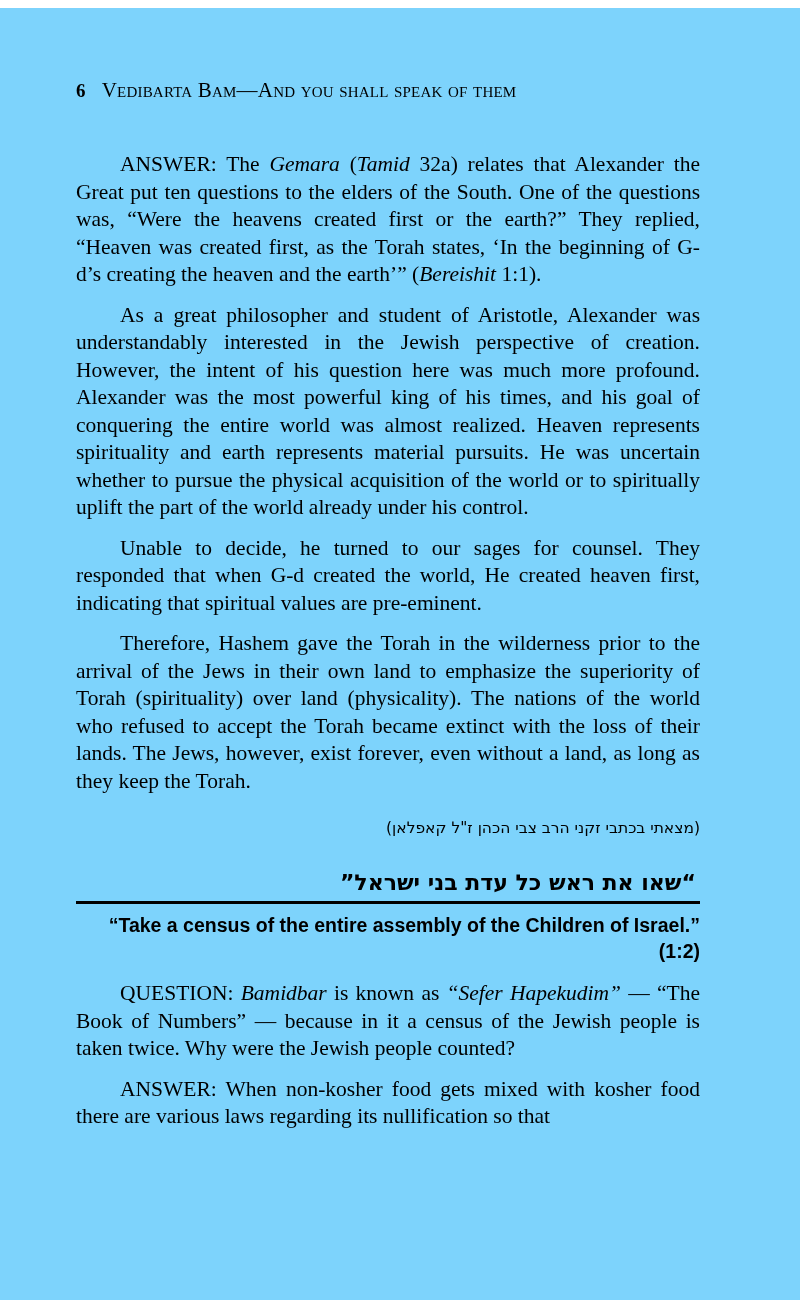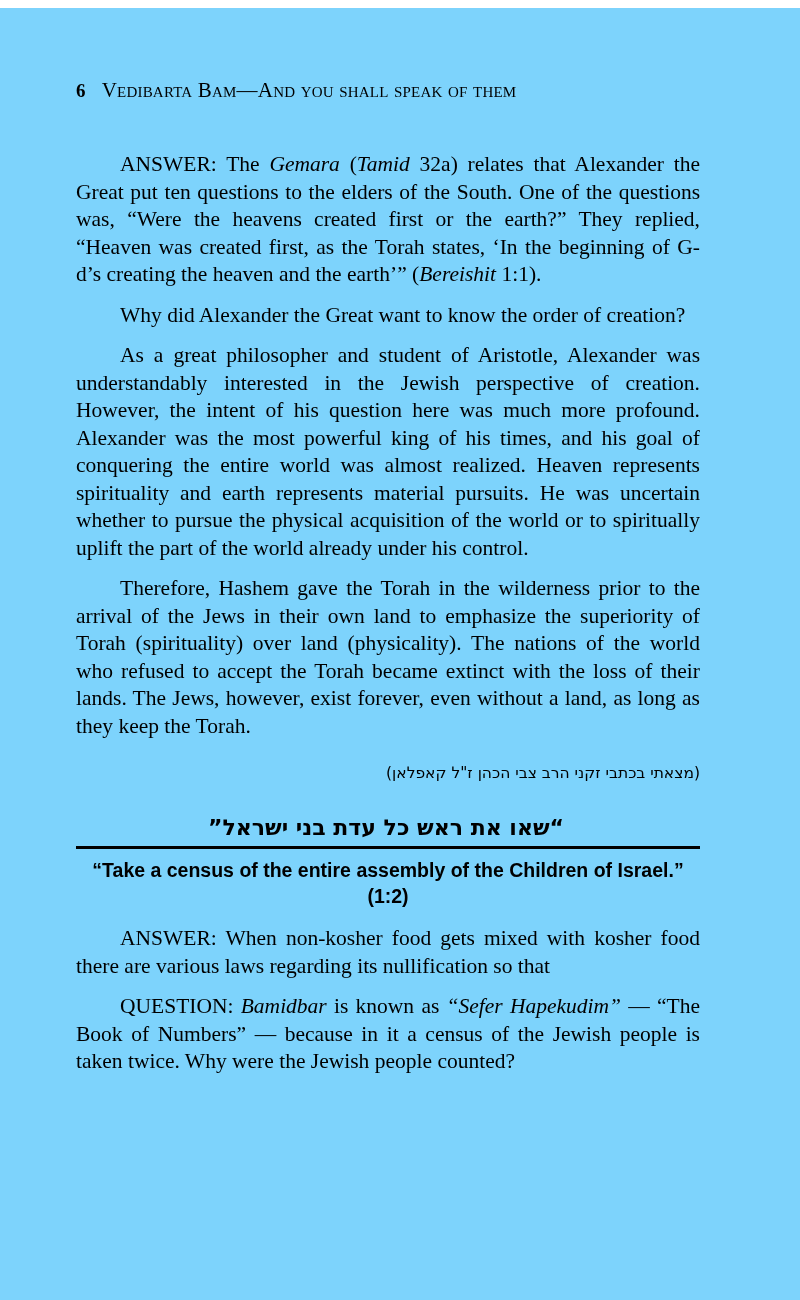--- a/index.html
+++ b/index.html
@@ -64,68 +64,67 @@
   .attrib {
     direction: rtl;
     text-align: right;
     font-size: 15.5px;
     line-height: 20px;
     margin: 23px 0 0 0;
     font-family: "DejaVu Sans", sans-serif;
   }
   .heb-heading {
     direction: rtl;
-    text-align: center;
     font-size: 22px;
     font-weight: bold;
     font-family: "DejaVu Sans", sans-serif;
     margin: 32px 0 6px 0;
     padding-right: 4px;
   }
   .rule {
     border-top: 3px solid #000000;
     width: 100%;
     margin: 4px 0 8px 0;
     height: 0;
   }
   .eng-heading {
     font-family: "Liberation Sans", sans-serif;
     font-weight: bold;
     font-size: 19.5px;
     line-height: 26px;
     margin: 0 0 16px 0;
-    text-align: center;
+    text-align: right;
   }
 </style>
 </head>
 <body>
 
 <div class="page">
   <div class="content">
 
     <div class="running-head">
       <span class="folio">6</span><span class="smallcaps">Vedibarta Bam—And you shall speak of them</span>
     </div>
 
     <div class="body-block">
       <div id="paras-before">
           <p class="para"><span>ANSWER: The </span><span class="ital">Gemara</span><span> (</span><span class="ital">Tamid</span><span> 32a) relates that Alexander the Great put ten questions to the elders of the South. One of the questions was, “Were the heavens created first or the earth?” They replied, “Heaven was created first, as the Torah states, ‘In the beginning of G-d’s creating the heaven and the earth’” (</span><span class="ital">Bereishit</span><span> 1:1).</span></p>
-          <p class="para"><span>Why did Alexander the Great want to know the order of creation?</span></p>
           <p class="para"><span>As a great philosopher and student of Aristotle, Alexander was understandably interested in the Jewish perspective of creation. However, the intent of his question here was much more profound. Alexander was the most powerful king of his times, and his goal of conquering the entire world was almost realized. Heaven represents spirituality and earth represents material pursuits. He was uncertain whether to pursue the physical acquisition of the world or to spiritually uplift the part of the world already under his control.</span></p>
+          <p class="para"><span>Unable to decide, he turned to our sages for counsel. They responded that when G-d created the world, He created heaven first, indicating that spiritual values are pre-eminent.</span></p>
           <p class="para"><span>Therefore, Hashem gave the Torah in the wilderness prior to the arrival of the Jews in their own land to emphasize the superiority of Torah (spirituality) over land (physicality). The nations of the world who refused to accept the Torah became extinct with the loss of their lands. The Jews, however, exist forever, even without a land, as long as they keep the Torah.</span></p>
         </div>
 
       <p class="attrib">(מצאתי בכתבי זקני הרב צבי הכהן ז"ל קאפלאן)</p>
 
       <div class="heb-heading">“שאו את ראש כל עדת בני ישראל”</div>
 
       <div class="rule"></div>
 
       <div class="eng-heading">“Take a census of the entire assembly of the Children of Israel.” (1:2)</div>
 
       <div id="paras-after">
+          <p class="para"><span>QUESTION: </span><span class="ital">Bamidbar</span><span> is known as </span><span class="ital">“Sefer Hapekudim”</span><span> — “The Book of Numbers” — because in it a census of the Jewish people is taken twice. Why were the Jewish people counted?</span></p>
           <p class="para"><span>ANSWER: When non-kosher food gets mixed with kosher food there are various laws regarding its nullification so that</span></p>
-          <p class="para"><span>QUESTION: </span><span class="ital">Bamidbar</span><span> is known as </span><span class="ital">“Sefer Hapekudim”</span><span> — “The Book of Numbers” — because in it a census of the Jewish people is taken twice. Why were the Jewish people counted?</span></p>
         </div>
     </div>
 
   </div>
 </div>
 
 </body></html>

